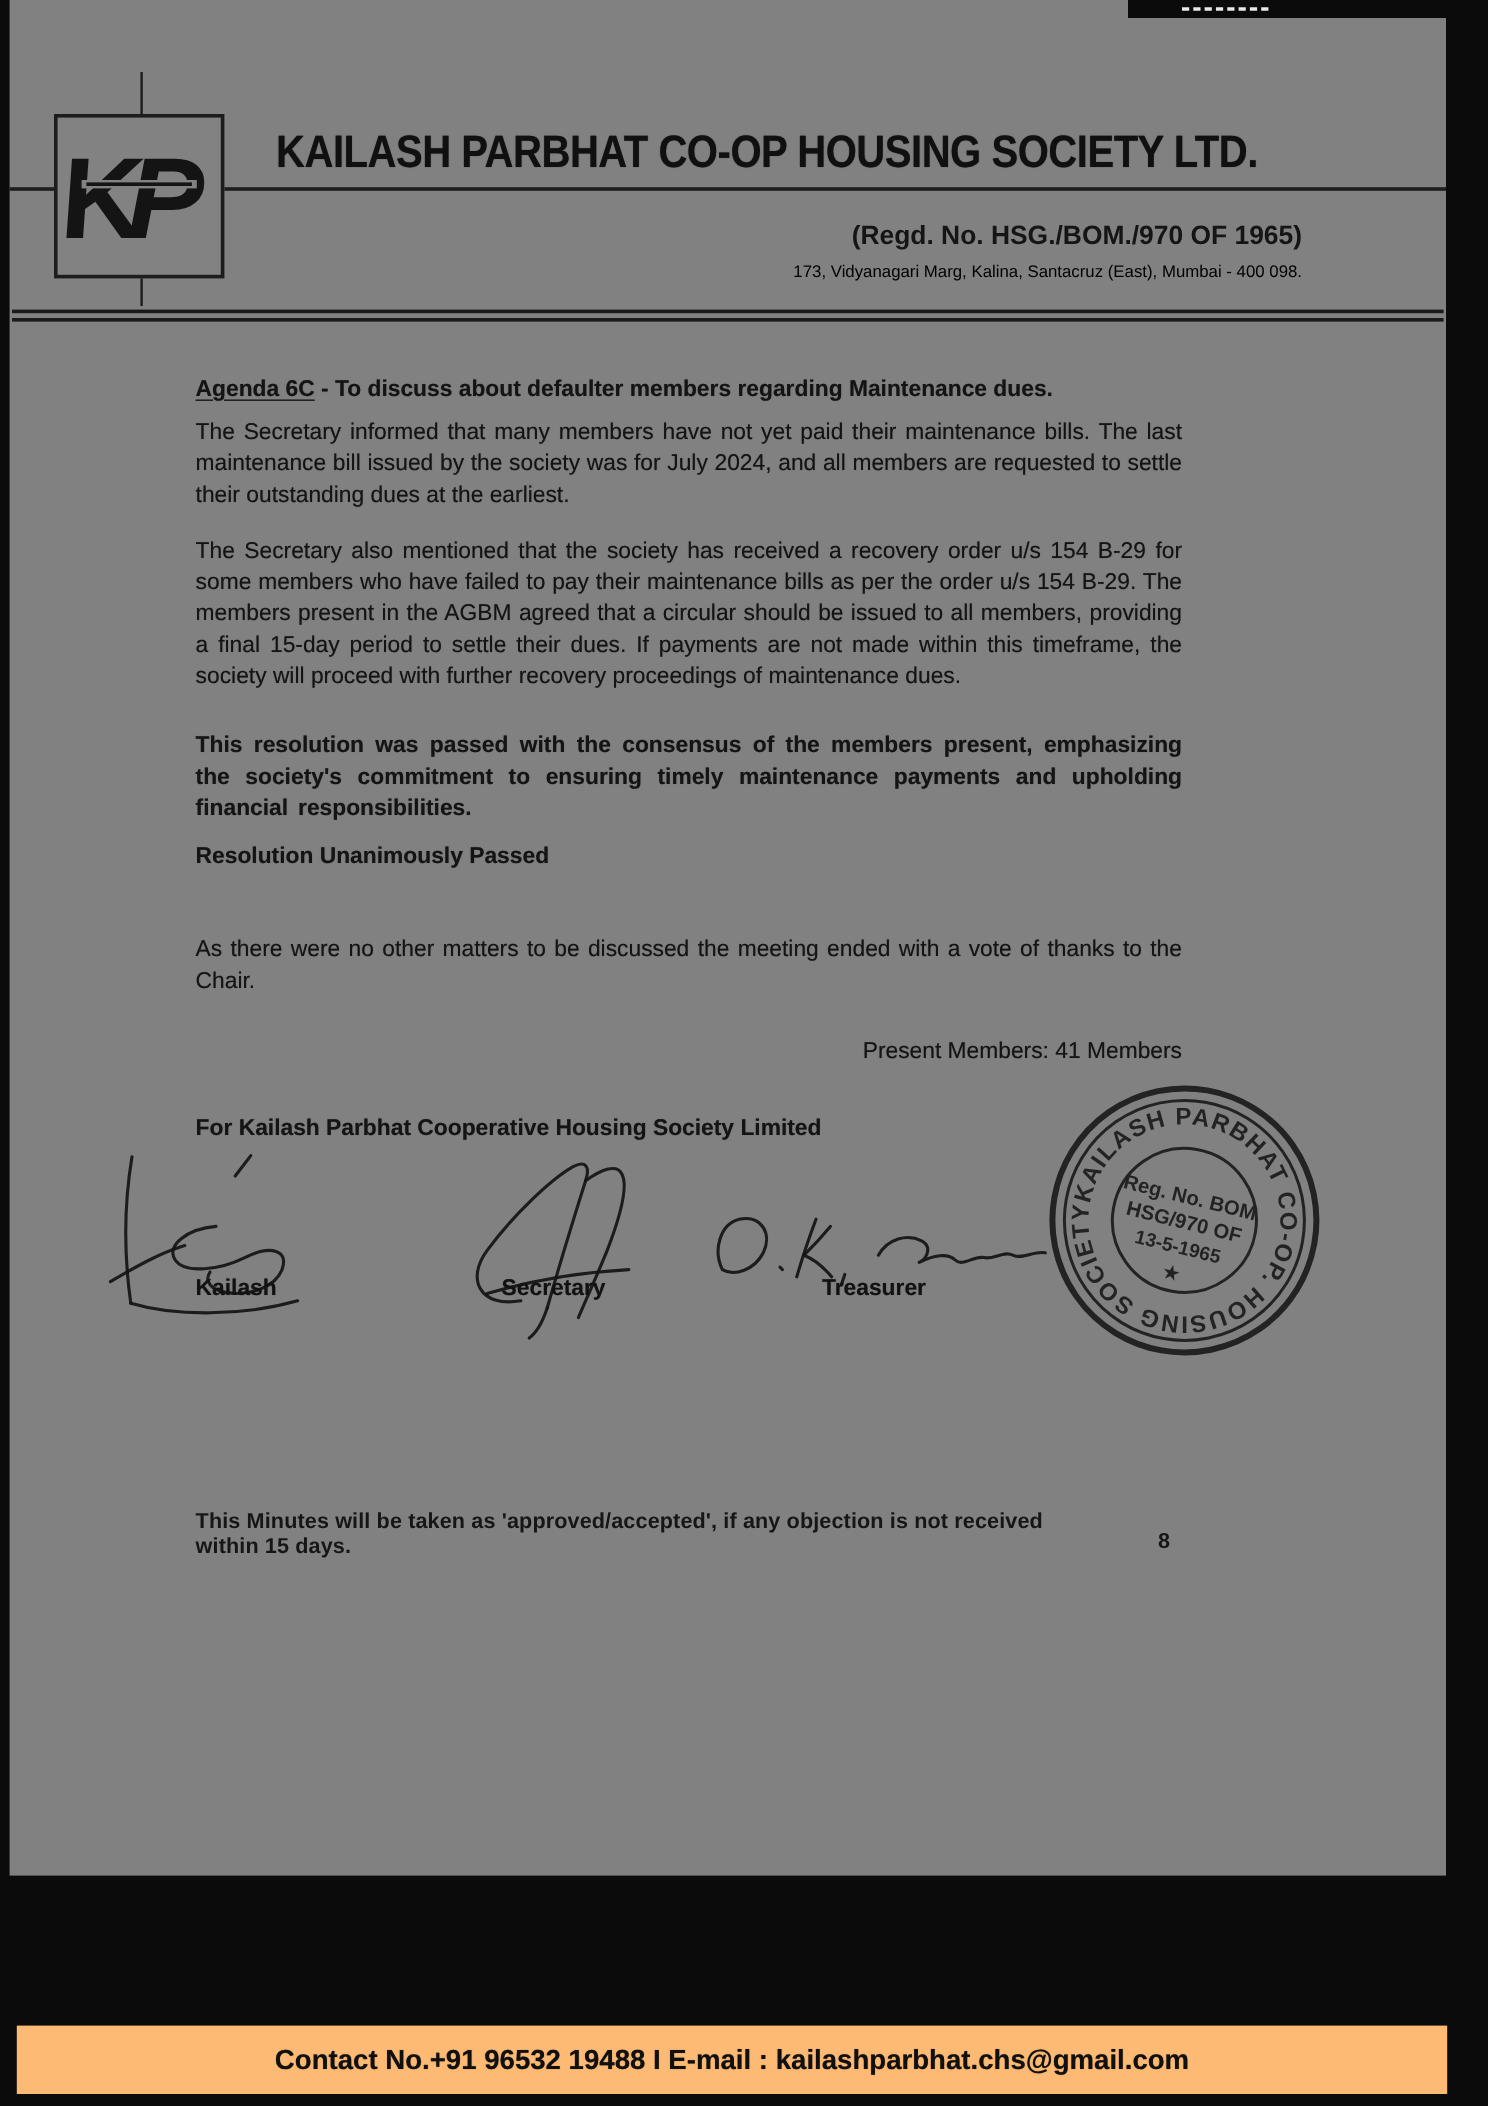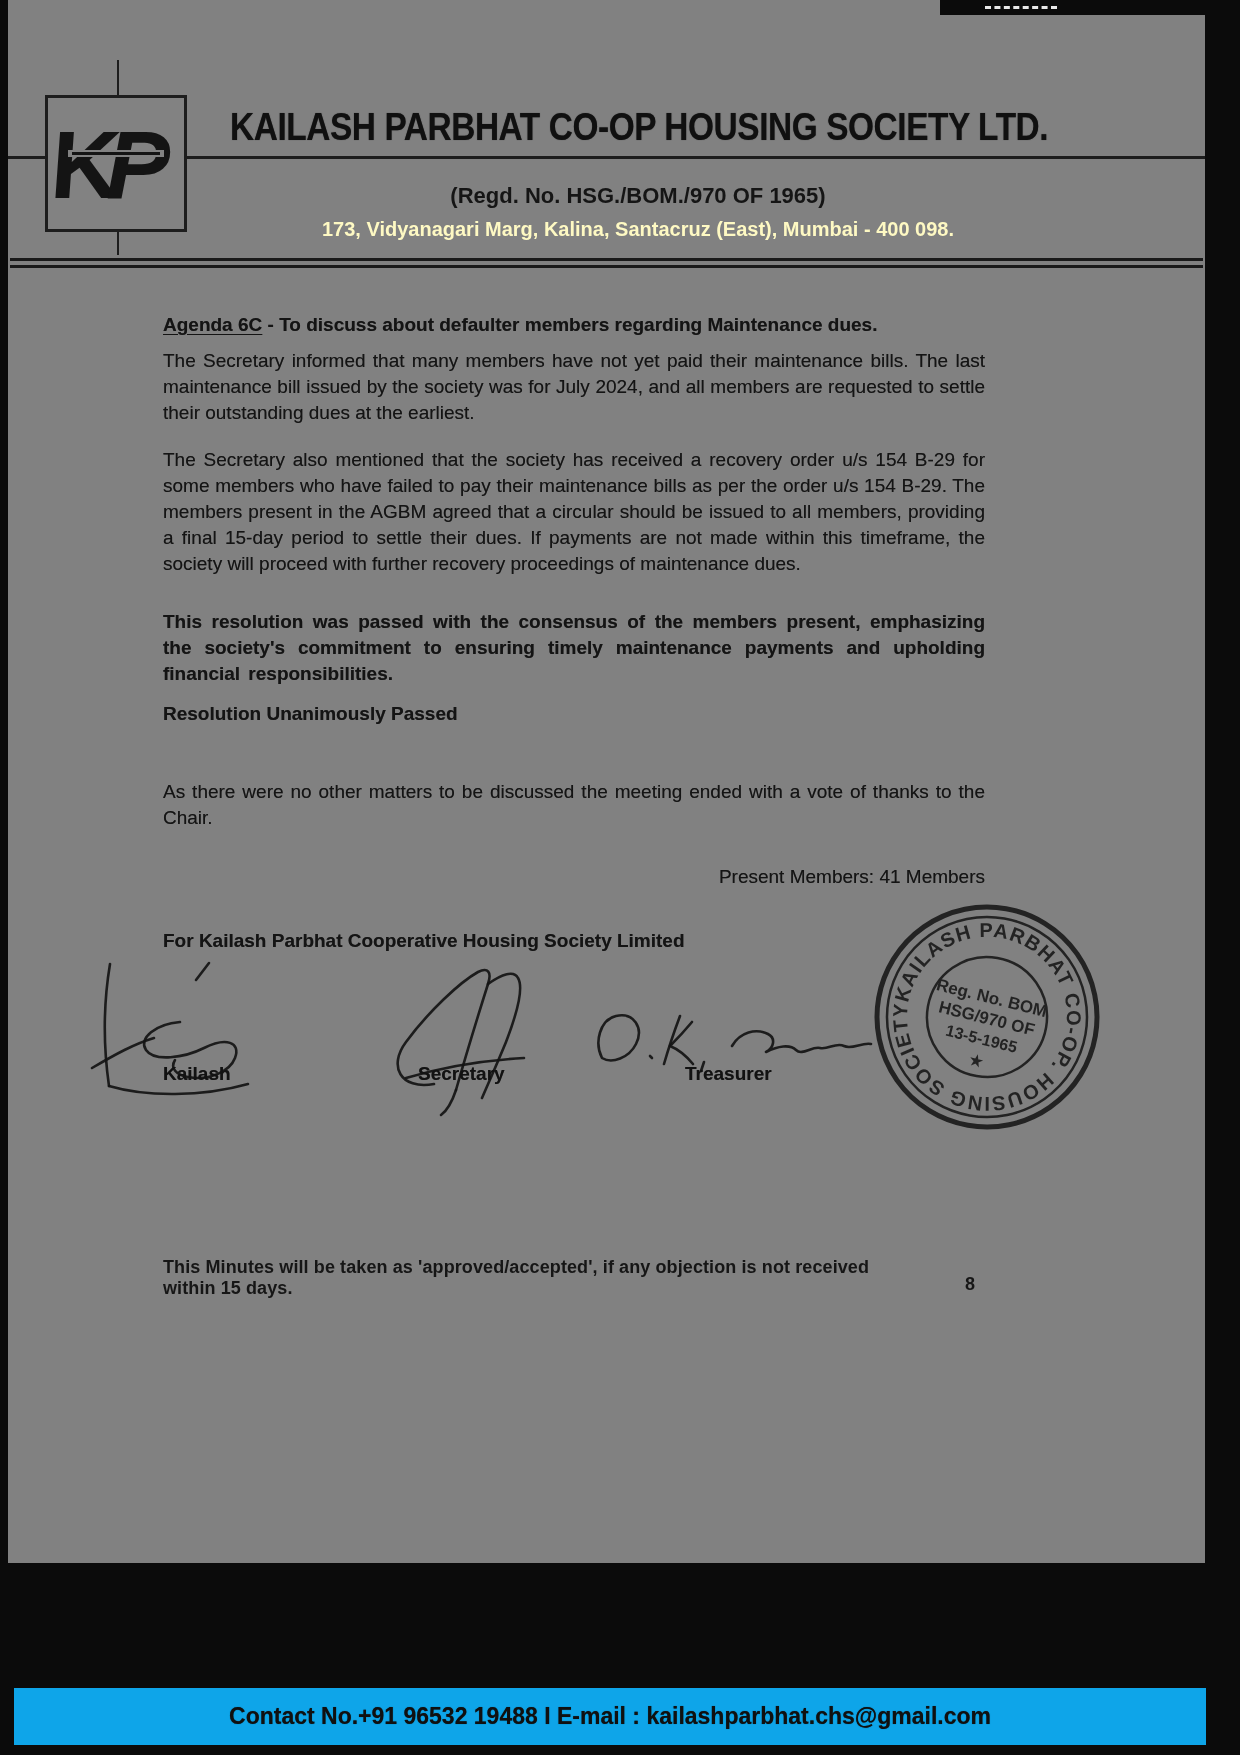--- a/index.html
+++ b/index.html
@@ -25,23 +25,23 @@
   .logo-box {
     position:absolute; left:37px; top:95px; width:142px; height:137px;
     background:#828282; border:3px solid #1d1d1d;
   }
   .doc-title {
     position:absolute; left:222px; top:106px; width:940px;
     font-size:38px; font-weight:700; letter-spacing:-0.5px; color:#101010;
     transform:scaleX(0.88); transform-origin:left center; white-space:nowrap;
     text-shadow:0 0 1px rgba(10,10,10,.55);
   }
-  .subhead-wrap { position:absolute; left:200px; top:183px; width:860px; text-align:center; }
+  .subhead-wrap { position:absolute; left:217px; top:183px; width:860px; text-align:right; }
   .regd-line { font-size:22px; font-weight:700; color:#151515; }
-  .address-line { margin-top:9px; font-size:20px; font-weight:700; color:#fef9c3; }
+  .address-line { margin-top:9px; font-size:14px; font-weight:400; color:#000000; }
   .double-rule {
     position:absolute; left:2px; top:258px; width:1193px; height:10px;
     border-top:3px solid #1a1a1a; border-bottom:3px solid #1a1a1a;
   }
   
   .content {
     position:absolute; left:155px; top:312px; width:822px;
     font-size:19px; line-height:26px; text-align:justify; color:#141414;
     text-shadow:0 0 0.6px rgba(20,20,20,.5);
   }
@@ -70,21 +70,21 @@
   .footnote {
     position:absolute; left:155px; top:1257px; width:760px;
     font-size:18px; font-weight:700; color:#161616; letter-spacing:.1px;
   }
   .page-num { position:absolute; left:957px; top:1274px; font-size:18px; font-weight:700; }
   
   .topright-band { position:absolute; left:940px; top:0; width:300px; height:15px; background:#0b0b0b; }
   .topright-dashes { position:absolute; left:45px; top:6px; width:72px; border-top:3px dashed #e9e9e9; }
   .footer-strip {
     position:absolute; left:14px; top:1688px; width:1192px; height:57px;
-    background:#0ea5e9; display:flex; align-items:center; justify-content:center;
+    background:#fdba74; display:flex; align-items:center; justify-content:center;
   }
   .footer-text { font-size:23px; font-weight:700; color:#101010; text-shadow:0 0 0.8px rgba(10,10,10,.6); }
 </style>
 </head>
 <body>
 
 <div class="canvas">
 
   <div class="page">
 

